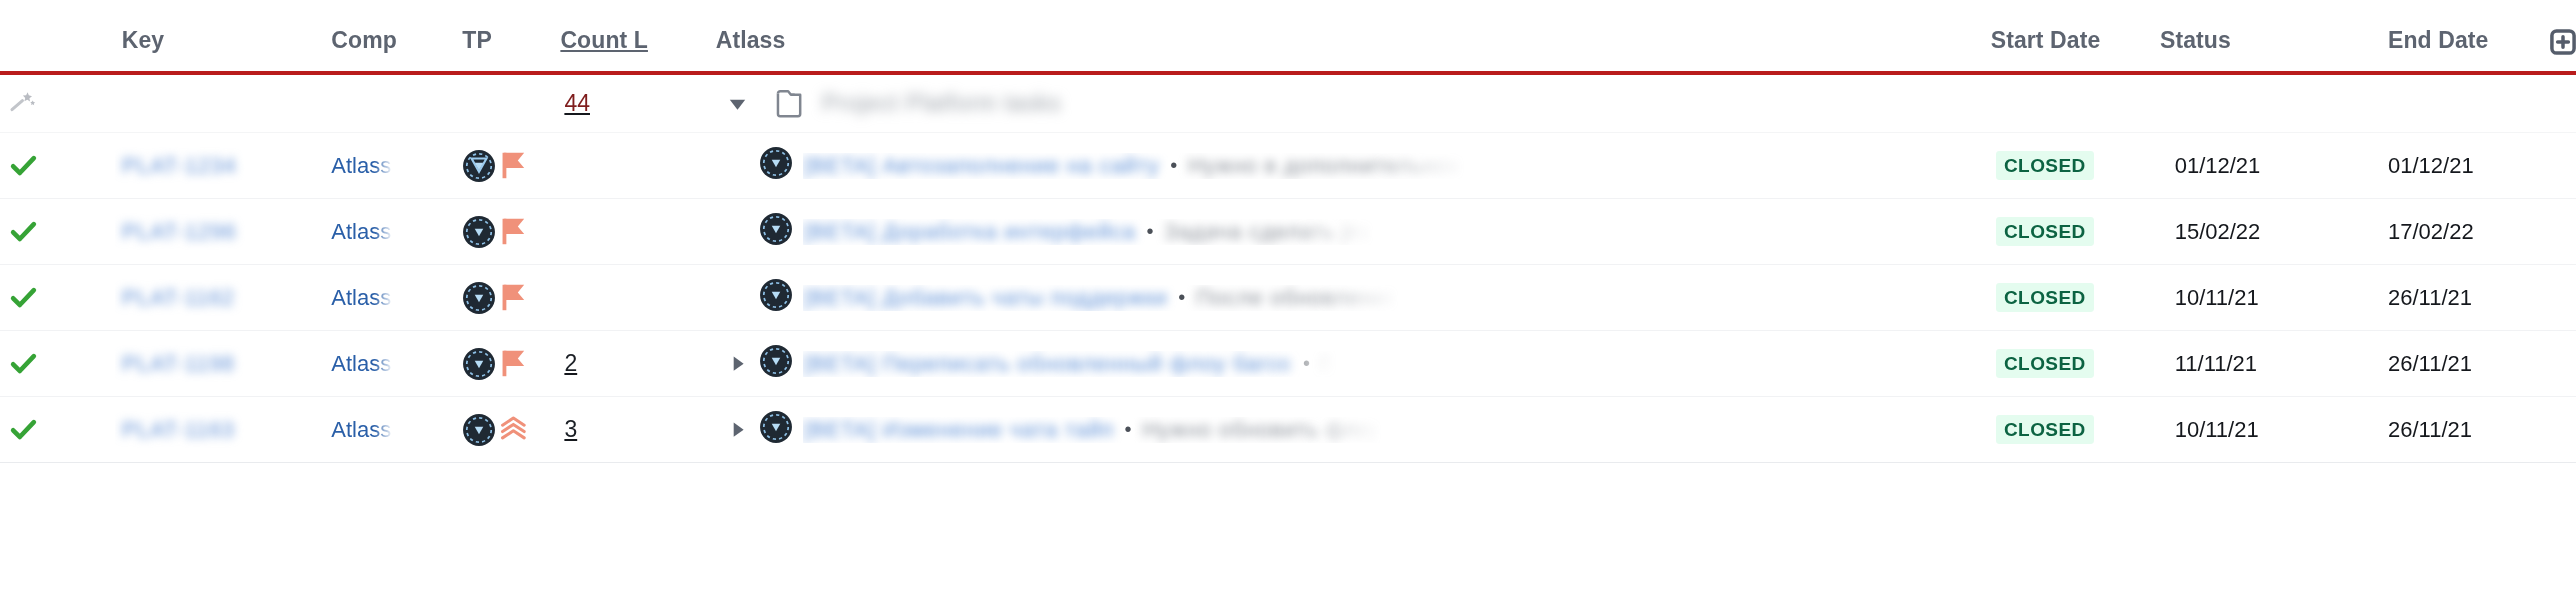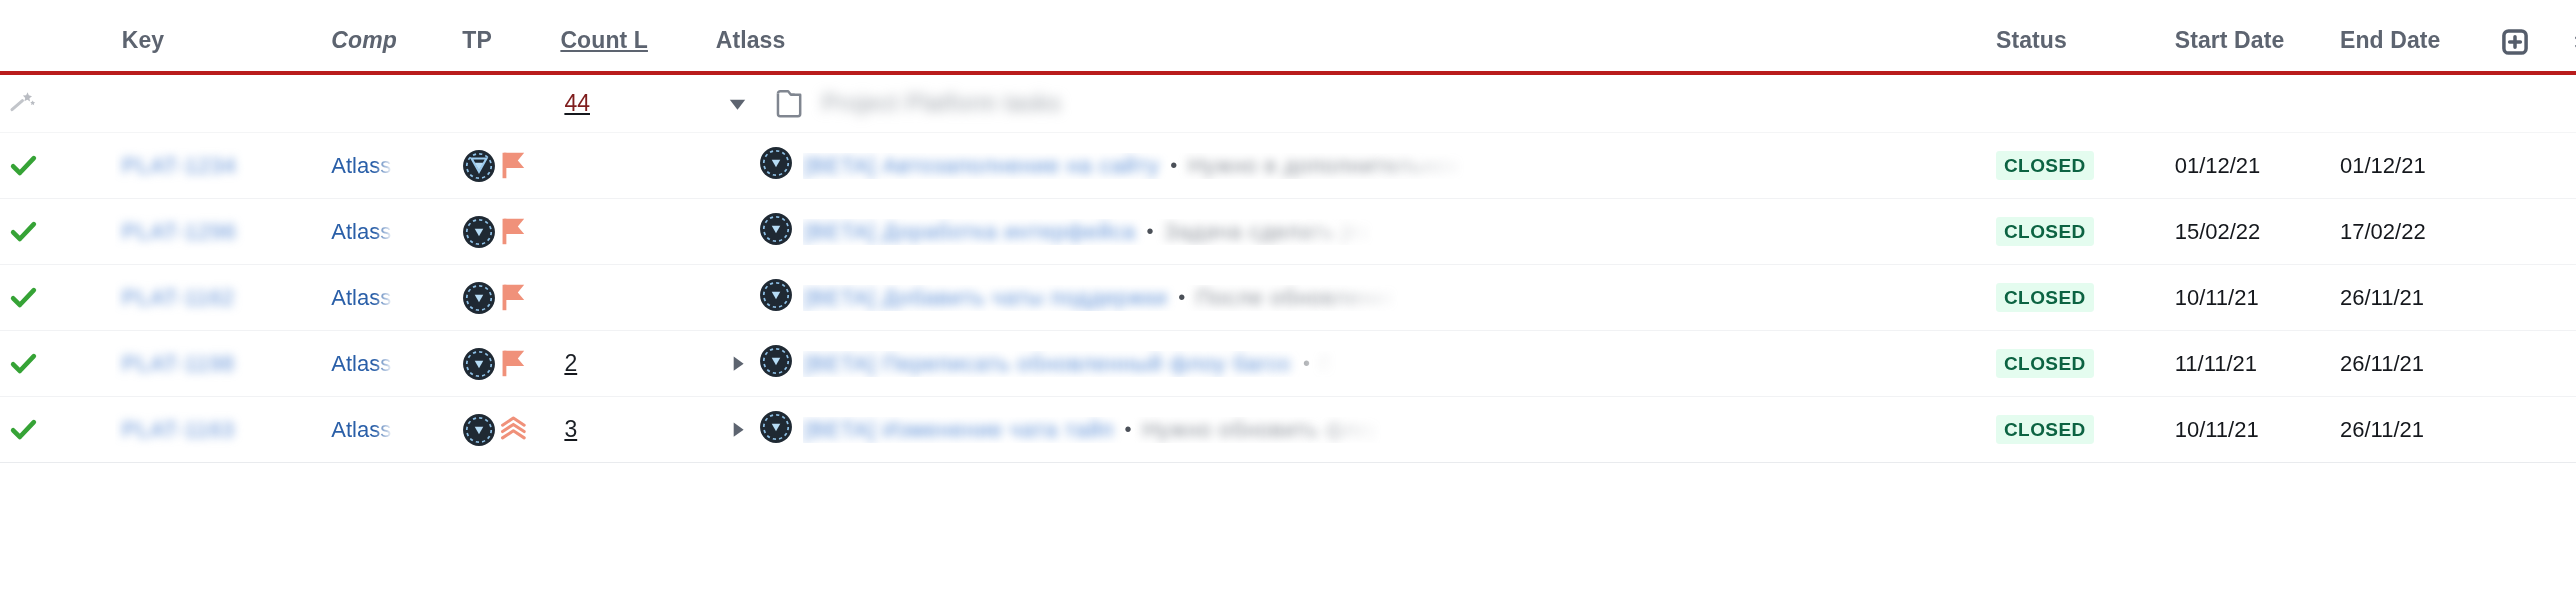--- a/index.html
+++ b/index.html
@@ -45,25 +45,25 @@
 
   
   .c-flag    { width: 115px; }
   .c-key     { width: 215px; }
   .c-comp    { width: 131px; }
   .c-tp      { width: 94px; }
   .c-count   { width: 154px; text-decoration: underline; }
   .c-summary { width: 1275px; }
   .c-status  { width: 184px; }
   .c-start   { width: 164px; }
-  .c-end     { width: 158px; }
+  .c-end     { width: 158px; margin-left: 48px; }
   .c-actions { width: 201px; }
 
   .th.c-key     { padding-left: 6.7px; }
-  .th.c-comp    { padding-left: 1.3px; font-style: italic; }
+  .th.c-comp    { padding-left: 1.3px; }
   .th.c-tp      { padding-left: 1.3px; }
   .th.c-count   { padding-left: 5.4px; }
   .th.c-summary { padding-left: 6.7px; }
   .th.c-status  { padding-left: 12px; }
   .th.c-start   { padding-left: 6.7px; }
   .th.c-end     { padding-left: 8px; }
 
   .header-actions {
     display: flex;
     align-items: center;
@@ -189,22 +189,22 @@
 
 <div class="table-root">
 
   <div class="thead">
     <div class="th c-flag"></div>
     <div class="th c-key">Key</div>
     <div class="th c-comp fade">Comp</div>
     <div class="th c-tp">TP</div>
     <div class="th c-count fade">Count L</div>
     <div class="th c-summary">Atlass</div>
+    <div class="th c-start fade">Start Date</div>
     <div class="th c-status">Status</div>
-    <div class="th c-start fade">Start Date</div>
     <div class="th c-end">End Date</div>
 
     <div class="th c-actions header-actions">
       <span class="icon-btn">
         <svg viewBox="0 0 24 24" width="28" height="28" aria-hidden="true">
           <rect x="2.5" y="2.5" width="19" height="19" rx="4" ry="4" fill="none" stroke="#555d6b" stroke-width="3"></rect>
           <path d="M12 7.4v9.2M7.4 12h9.2" stroke="#555d6b" stroke-width="3" stroke-linecap="round"></path>
         </svg>
       </span>
       <span class="icon-btn">

